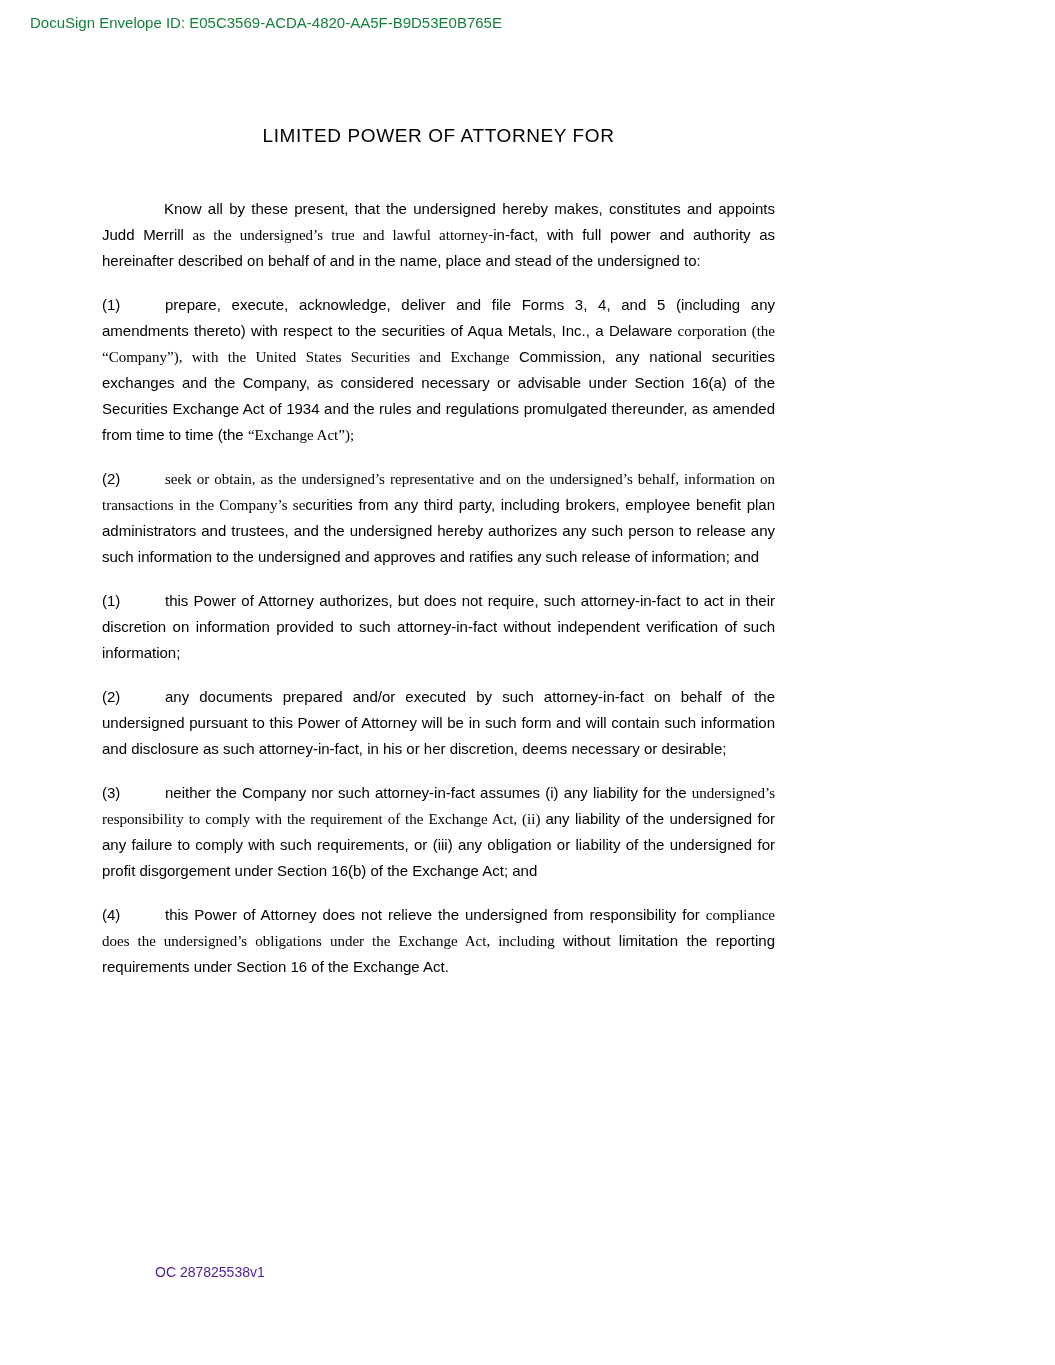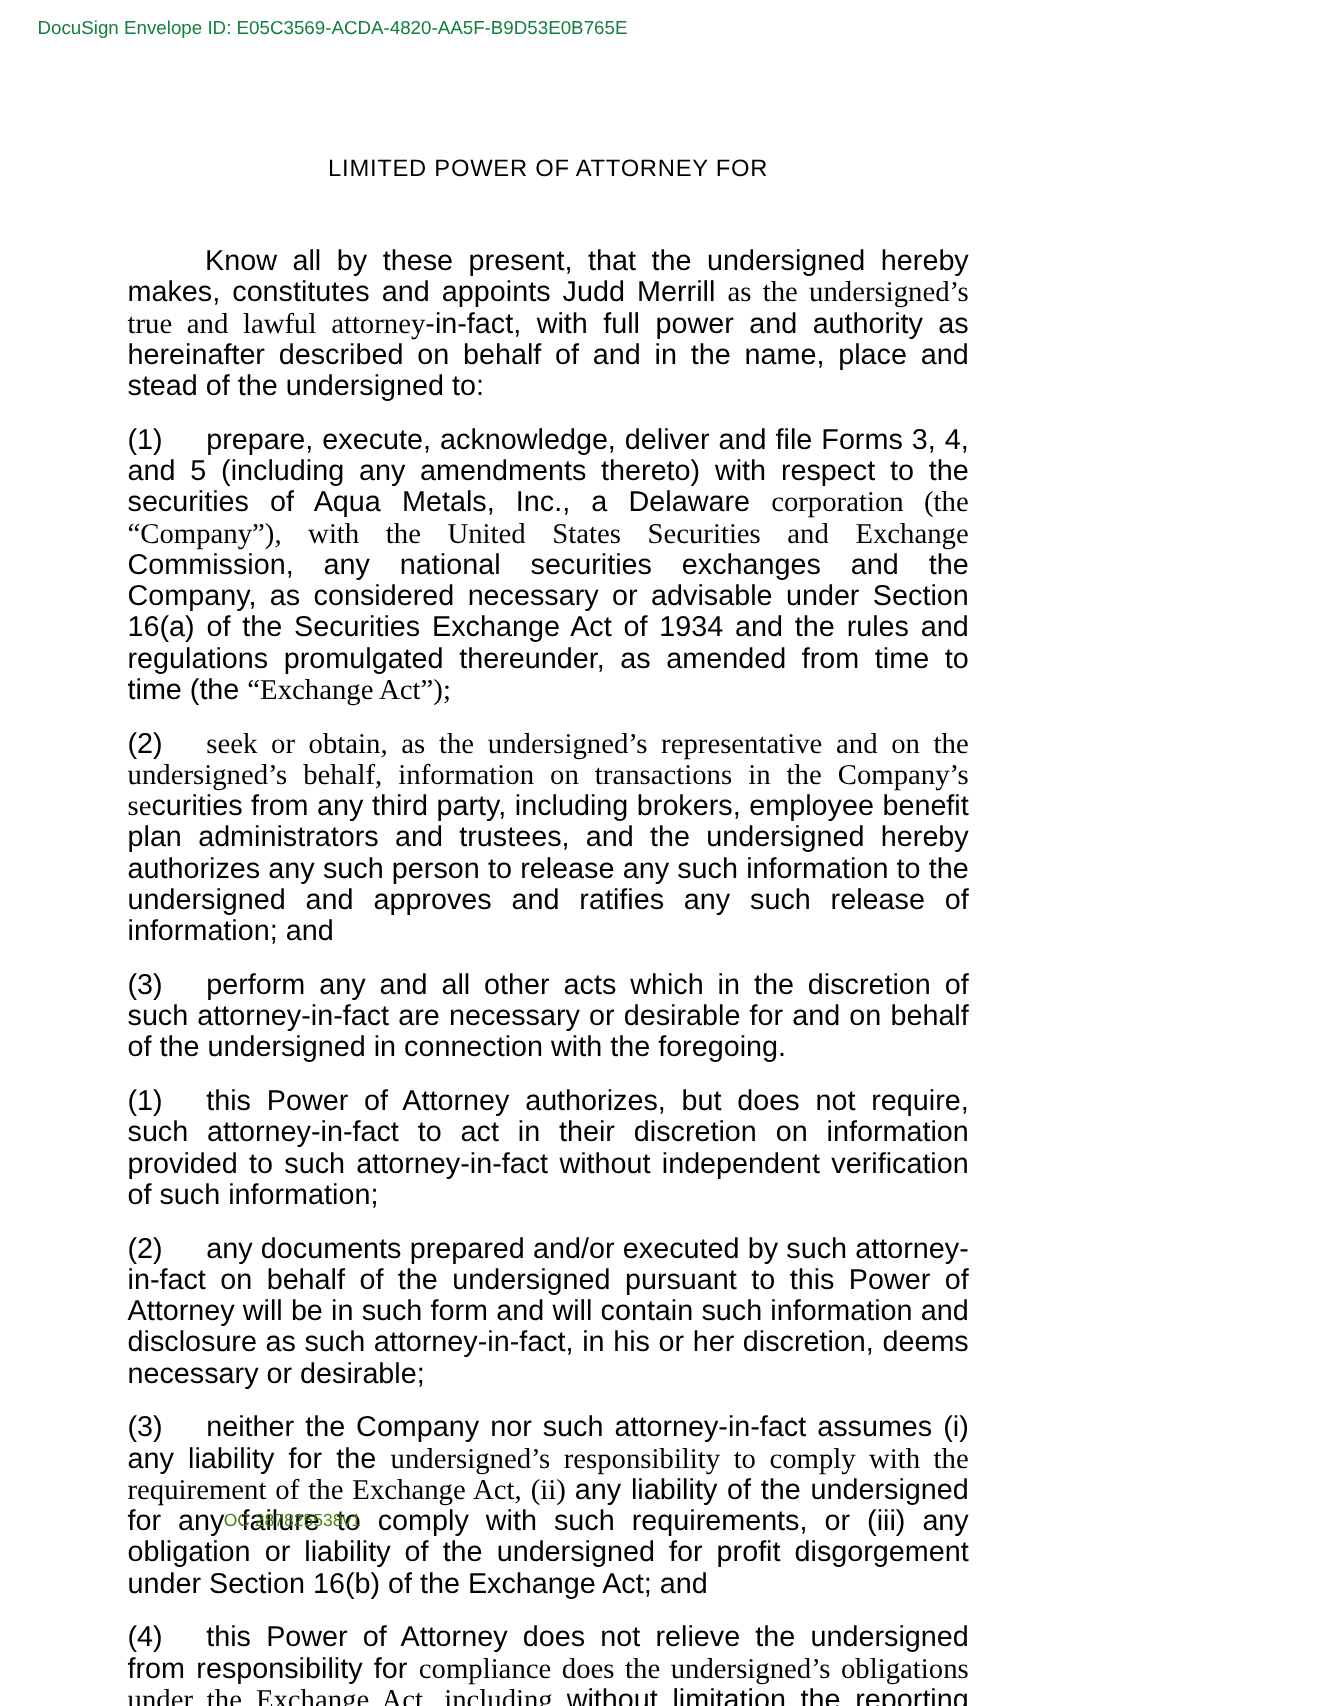--- a/index.html
+++ b/index.html
@@ -22,55 +22,54 @@
   .title{
     margin:0 0 46px 0;
     font-family:"Liberation Sans", sans-serif;
     font-size:19px;font-weight:400;
     line-height:28px;letter-spacing:0.6px;
     text-align:center;color:#000;
   }
   .title .title-line{display:block;}
   .para{
     margin:0 0 18px 0;
-    font-size:23px;line-height:25px;
+    font-size:15px;line-height:25px;
     text-align:justify;color:#000;
   }
   .para:last-of-type{margin-bottom:0;}
   .first-indent{text-indent:62px;}
   .pnum{
     display:inline-block;width:63px;
     text-indent:0;
     font-family:"Liberation Sans", sans-serif;
   }
   .sans{font-family:"Liberation Sans", sans-serif;}
   .serif{font-family:"Liberation Serif", serif;}
   .footer{
-    position:absolute;left:155px;top:1208px;
-    font:14px "Liberation Sans", sans-serif;color:#4d7c0f;margin-left:24px;
+    position:absolute;left:155px;top:1264px;
+    font:14px "Liberation Sans", sans-serif;color:#4c1d95;
   }
 </style>
 </head>
 <body>
 
 <div class="page">
 
   <div class="docusign-header">DocuSign Envelope ID: E05C3569-ACDA-4820-AA5F-B9D53E0B765E</div>
 
   <div class="content">
 
     <h1 class="title">
       <span class="title-line">LIMITED POWER OF ATTORNEY FOR</span>
     </h1>
 
     <div id="paragraph-list">
         <p class="para first-indent"><span class="sans">Know all by these present, that the undersigned hereby makes, constitutes and appoints Judd Merrill </span><span class="serif">as the undersigned’s true and lawful attorney</span><span class="sans">-in-fact, with full power and authority as hereinafter described on behalf of and in the name, place and stead of the undersigned to:</span></p>
         <p class="para"><span class="pnum">(1)</span><span class="sans">prepare, execute, acknowledge, deliver and file Forms 3, 4, and 5 (including any amendments thereto) with respect to the securities of Aqua Metals, Inc., a Delaware </span><span class="serif">corporation (the “Company”), with the United States Securities and Exchange </span><span class="sans">Commission, any national securities exchanges and the Company, as considered necessary or advisable under Section 16(a) of the Securities Exchange Act of 1934 and the rules and regulations promulgated thereunder, as amended from time to time (the </span><span class="serif">“Exchange Act”);</span></p>
         <p class="para"><span class="pnum">(2)</span><span class="serif">seek or obtain, as the undersigned’s representative and on the undersigned’s behalf, information on transactions in the Company’s se</span><span class="sans">curities from any third party, including brokers, employee benefit plan administrators and trustees, and the undersigned hereby authorizes any such person to release any such information to the undersigned and approves and ratifies any such release of information; and</span></p>
-        <p class="para"><span class="pnum">(3)</span><span class="sans">perform any and all other acts which in the discretion of such attorney-in-fact are necessary or desirable for and on behalf of the undersigned in connection with the foregoing.</span></p>
         <p class="para"><span class="pnum">(1)</span><span class="sans">this Power of Attorney authorizes, but does not require, such attorney-in-fact to act in their discretion on information provided to such attorney-in-fact without independent verification of such information;</span></p>
         <p class="para"><span class="pnum">(2)</span><span class="sans">any documents prepared and/or executed by such attorney-in-fact on behalf of the undersigned pursuant to this Power of Attorney will be in such form and will contain such information and disclosure as such attorney-in-fact, in his or her discretion, deems necessary or desirable;</span></p>
         <p class="para"><span class="pnum">(3)</span><span class="sans">neither the Company nor such attorney-in-fact assumes (i) any liability for the </span><span class="serif">undersigned’s responsibility to comply with the requirement of the Exchange Act, (ii) </span><span class="sans">any liability of the undersigned for any failure to comply with such requirements, or (iii) any obligation or liability of the undersigned for profit disgorgement under Section 16(b) of the Exchange Act; and</span></p>
         <p class="para"><span class="pnum">(4)</span><span class="sans">this Power of Attorney does not relieve the undersigned from responsibility for </span><span class="serif">compliance does the undersigned’s obligations under the Exchange Act, including </span><span class="sans">without limitation the reporting requirements under Section 16 of the Exchange Act.</span></p>
       </div>
 
   </div>
 
   <div class="footer">OC 287825538v1</div>
 

